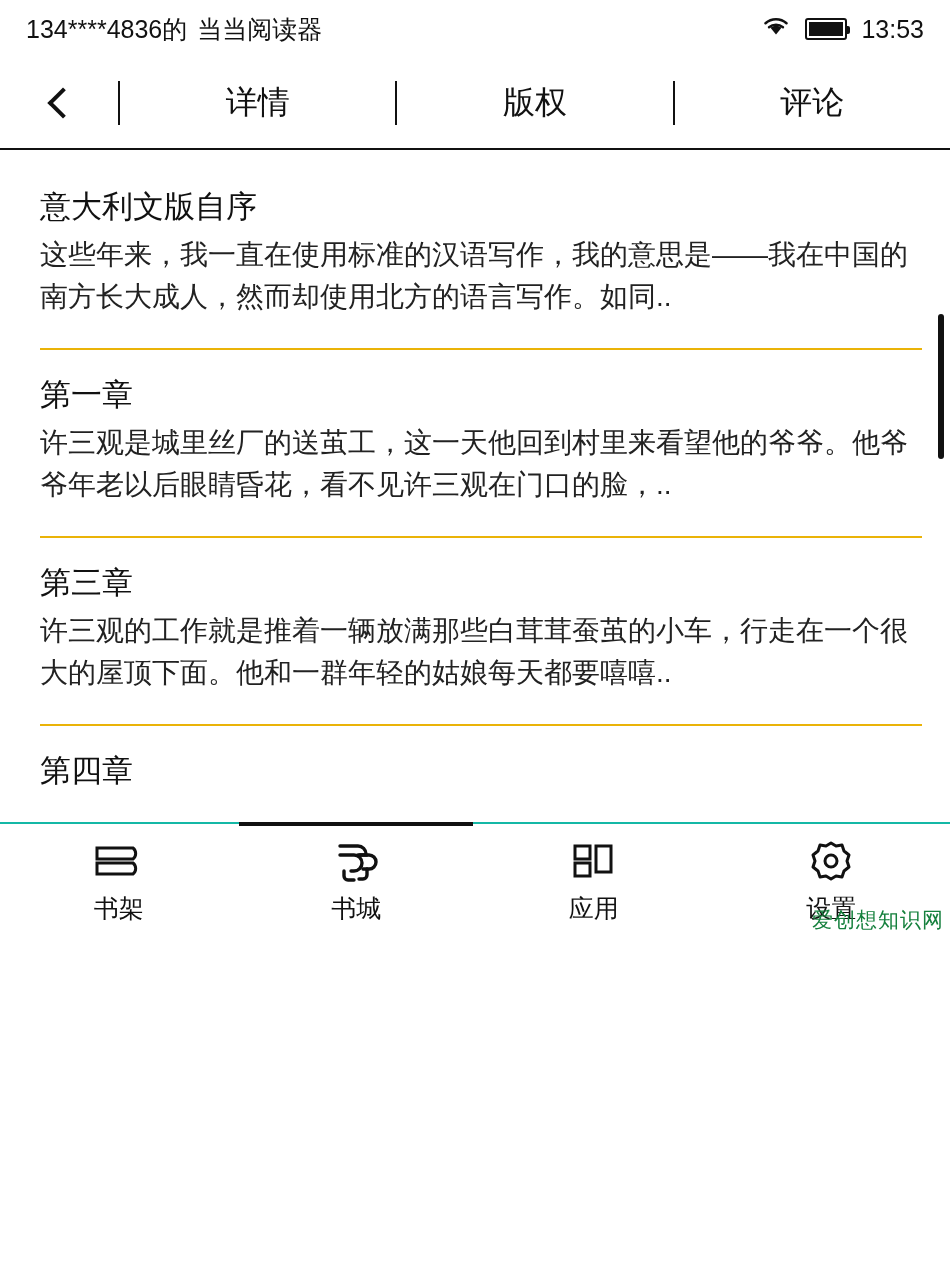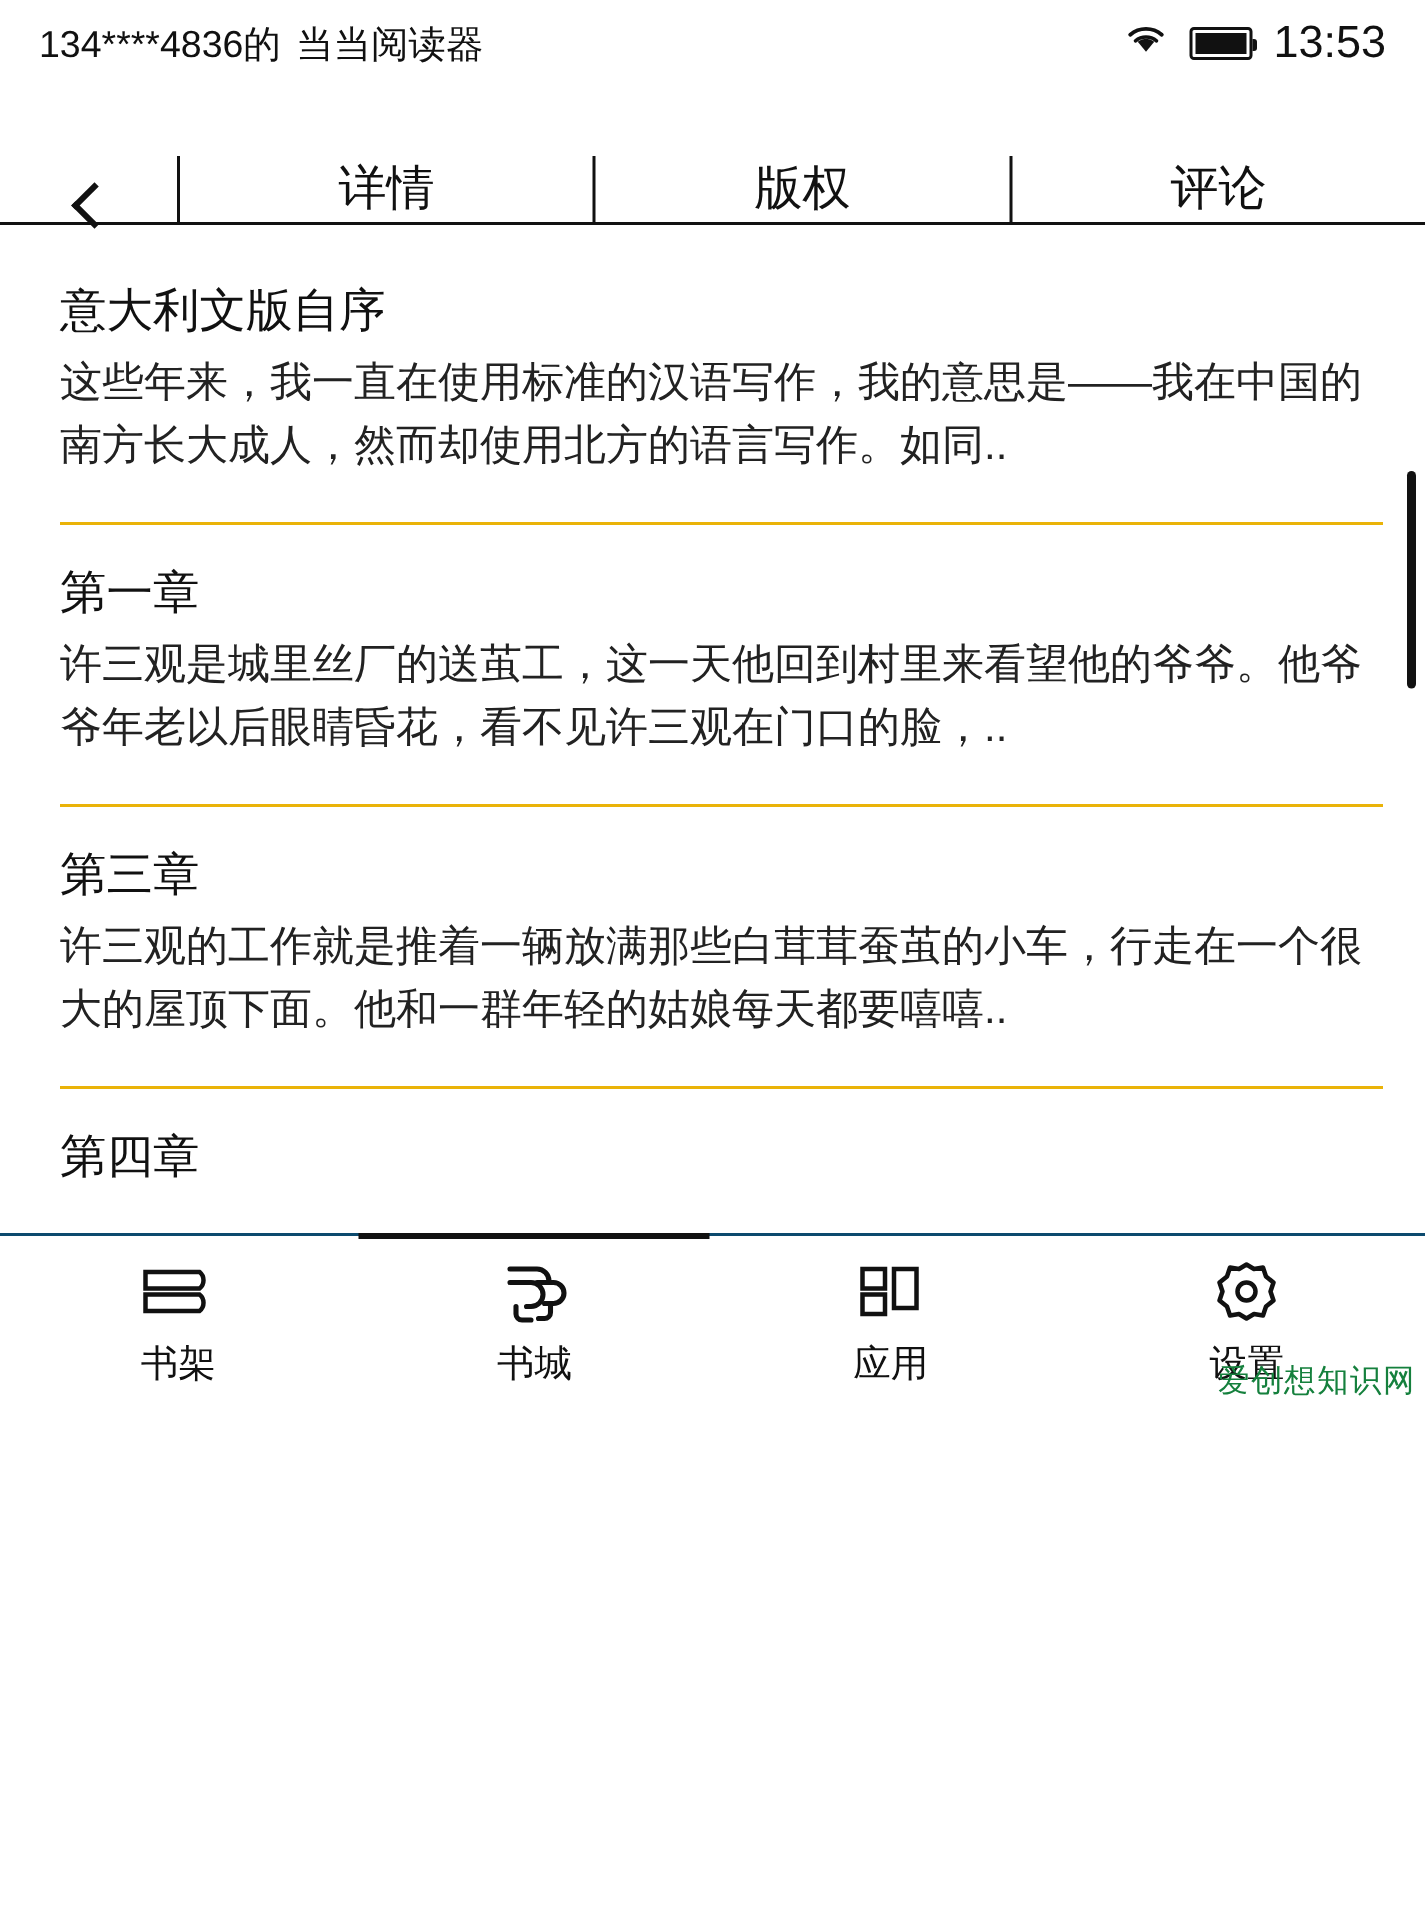--- a/index.html
+++ b/index.html
@@ -55,28 +55,28 @@
     right: -5px; top: 6px;
     width: 3px; height: 8px;
     background: #111;
     border-radius: 0 2px 2px 0;
   }
   .battery .fill {
     background: #111;
     height: 100%;
     width: 100%;
   }
-  .clock { font-size: 30px; text-align: right; }
+  .clock { font-size: 25px; text-align: right; }
 
   
   .tabbar {
     flex: 0 0 92px;
     height: 92px;
     display: flex;
-    align-items: flex-end;
+    align-items: center;
     border-bottom: 2px solid #111;
     position: relative;
   }
   .back-btn {
     width: 118px;
     display: flex;
     align-items: center;
     justify-content: center;
   }
   .chev {
@@ -152,21 +152,21 @@
     width: 6px;
     height: 145px;
     background: #111;
     border-radius: 3px;
   }
 
   
   .bottomnav {
     flex: 0 0 116px;
     height: 116px;
-    border-top: 2px solid #0c4a6e;
+    border-top: 2px solid #14b8a6;
     display: flex;
     align-items: center;
     position: relative;
   }
   .nav-item {
     flex: 1 1 0;
     display: flex;
     flex-direction: column;
     align-items: center;
     justify-content: center;

